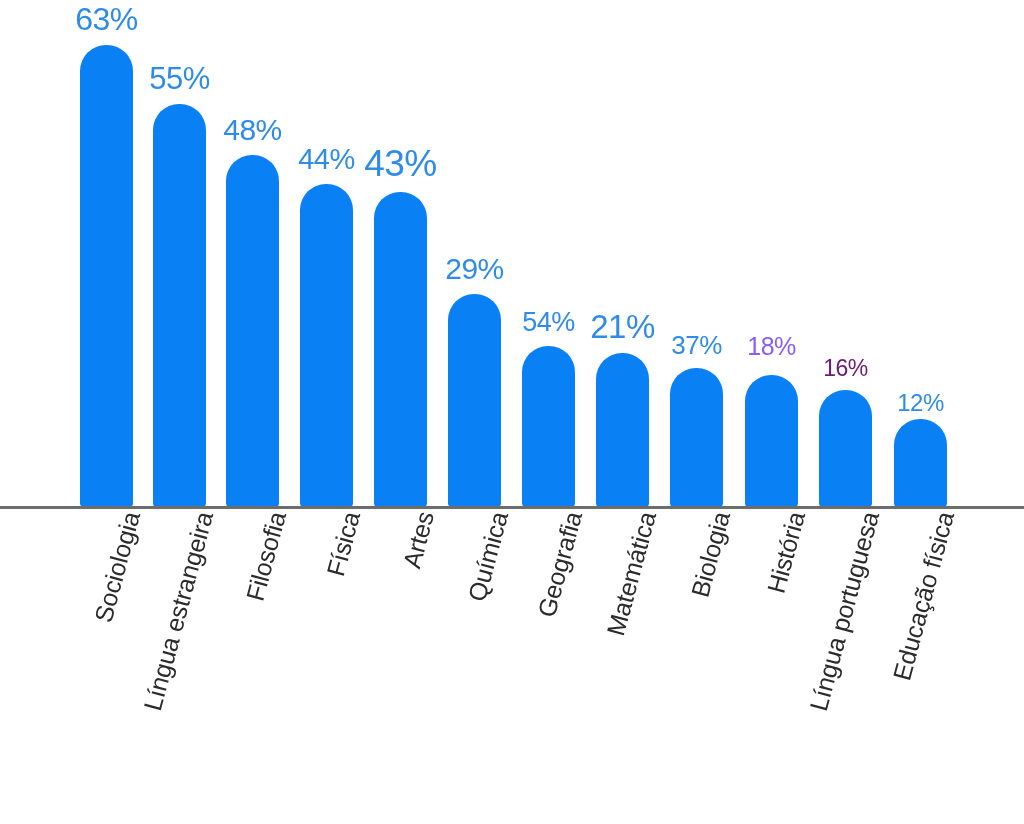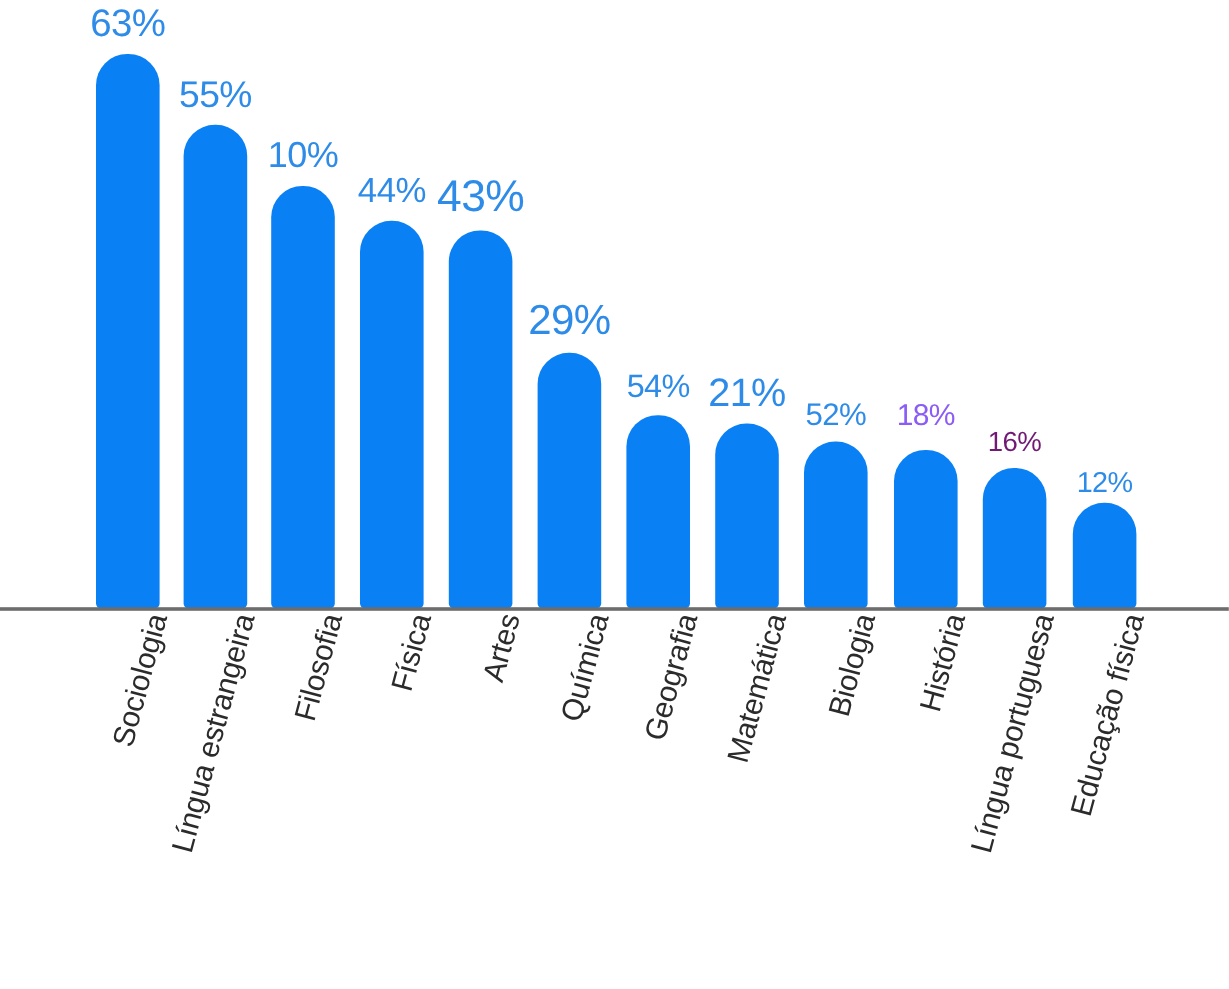--- a/index.html
+++ b/index.html
@@ -102,45 +102,45 @@
       <div class="bar-group" style="left: 80px;">
         <div class="bar-rect" style="height: 462px; background: rgb(10, 128, 245);"></div>
         <div class="bar-value" style="font-size: 32px; color: rgb(46, 140, 232); bottom: 472px;">63%</div>
       </div>
       <div class="bar-group" style="left: 153px;">
         <div class="bar-rect" style="height: 403.333px; background: rgb(10, 128, 245);"></div>
         <div class="bar-value" style="font-size: 31px; color: rgb(46, 140, 232); bottom: 413.333px; text-align: center;">55%</div>
       </div>
       <div class="bar-group" style="left: 226px;">
         <div class="bar-rect" style="height: 352px; background: rgb(10, 128, 245);"></div>
-        <div class="bar-value" style="font-size: 30px; color: rgb(46, 140, 232); bottom: 362px;">10%</div>
+        <div class="bar-value" style="font-size: 30px; color: rgb(46, 140, 232); bottom: 362px;">48%</div>
       </div>
       <div class="bar-group" style="left: 300px;">
         <div class="bar-rect" style="height: 322.667px; background: rgb(10, 128, 245);"></div>
         <div class="bar-value" style="font-size: 29px; color: rgb(46, 140, 232); bottom: 332.667px;">44%</div>
       </div>
       <div class="bar-group" style="left: 374px;">
         <div class="bar-rect" style="height: 315.333px; background: rgb(10, 128, 245);"></div>
         <div class="bar-value" style="font-size: 37px; color: rgb(46, 140, 232); bottom: 325.333px;">43%</div>
       </div>
       <div class="bar-group" style="left: 448px;">
         <div class="bar-rect" style="height: 212.667px; background: rgb(10, 128, 245);"></div>
-        <div class="bar-value" style="font-size: 35px; color: rgb(46, 140, 232); bottom: 222.667px;">29%</div>
+        <div class="bar-value" style="font-size: 30px; color: rgb(46, 140, 232); bottom: 222.667px;">29%</div>
       </div>
       <div class="bar-group" style="left: 522px;">
         <div class="bar-rect" style="height: 161.333px; background: rgb(10, 128, 245);"></div>
         <div class="bar-value" style="font-size: 27px; color: rgb(46, 140, 232); bottom: 171.333px;">54%</div>
       </div>
       <div class="bar-group" style="left: 596px;">
         <div class="bar-rect" style="height: 154px; background: rgb(10, 128, 245);"></div>
         <div class="bar-value" style="font-size: 33px; color: rgb(46, 140, 232); bottom: 164px;">21%</div>
       </div>
       <div class="bar-group" style="left: 670px;">
         <div class="bar-rect" style="height: 139.333px; background: rgb(10, 128, 245);"></div>
-        <div class="bar-value" style="font-size: 26px; color: rgb(46, 140, 232); bottom: 149.333px;">52%</div>
+        <div class="bar-value" style="font-size: 26px; color: rgb(46, 140, 232); bottom: 149.333px;">37%</div>
       </div>
       <div class="bar-group" style="left: 745px;">
         <div class="bar-rect" style="height: 132px; background: rgb(10, 128, 245);"></div>
         <div class="bar-value" style="font-size: 25px; color: #8b5cf6; bottom: 148px;">18%</div>
       </div>
       <div class="bar-group" style="left: 819px;">
         <div class="bar-rect" style="height: 117.333px; background: rgb(10, 128, 245);"></div>
         <div class="bar-value" style="font-size: 23px; color: #701a75; bottom: 127.333px;">16%</div>
       </div>
       <div class="bar-group" style="left: 894px;">

